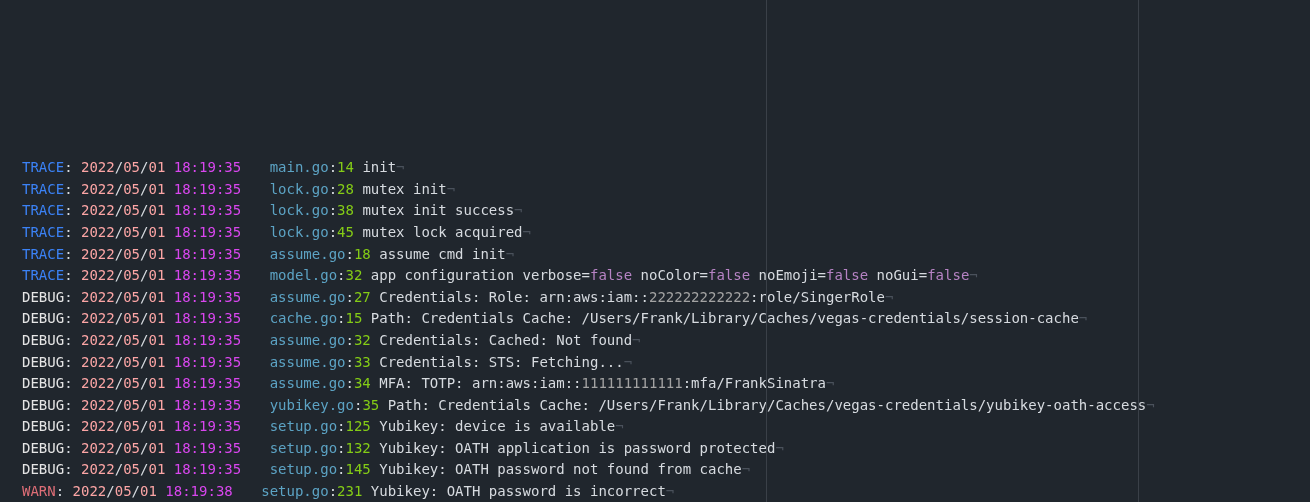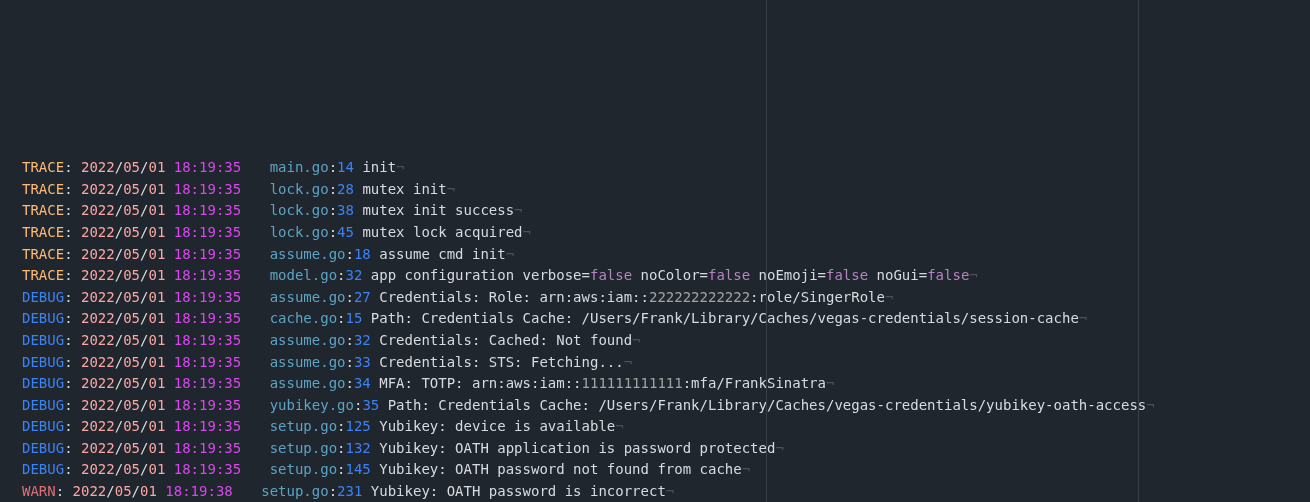--- a/index.html
+++ b/index.html
@@ -16,29 +16,29 @@
     padding: 6px 0 0 22px;
   }
   .guide {
     position: absolute;
     top: 0;
     bottom: 0;
     width: 1px;
     background: #3a4048;
   }
   .log-line { display: block; }
-  .lvl-trace  { color: #fdba74; }
-  .lvl-debug  { color: #3b82f6; }
+  .lvl-trace  { color: #3b82f6; }
+  .lvl-debug  { color: #e5e5e5; }
   .lvl-warn   { color: #df6e77; }
   .year       { color: #fca5a5; }
   .slash      { color: #d7dbe0; }
   .mm, .dd    { color: #fca5a5; }
   .time       { color: #d946ef; }
   .file       { color: #5ca3c4; margin-left: 20px; }
-  .lineno     { color: #3b82f6; }
+  .lineno     { color: #84cc16; }
   .msg        { color: #d7dbe0; }
   .kw-false   { color: #b683c4; }
   .kw-num     { color: #a3a3a3; }
   .pilcrow    { color: #4a515b; }
 </style>
 </head>
 <body>
 
 <div class="guide" style="left:766px"></div>
 <div class="guide" style="left:1138px"></div>

